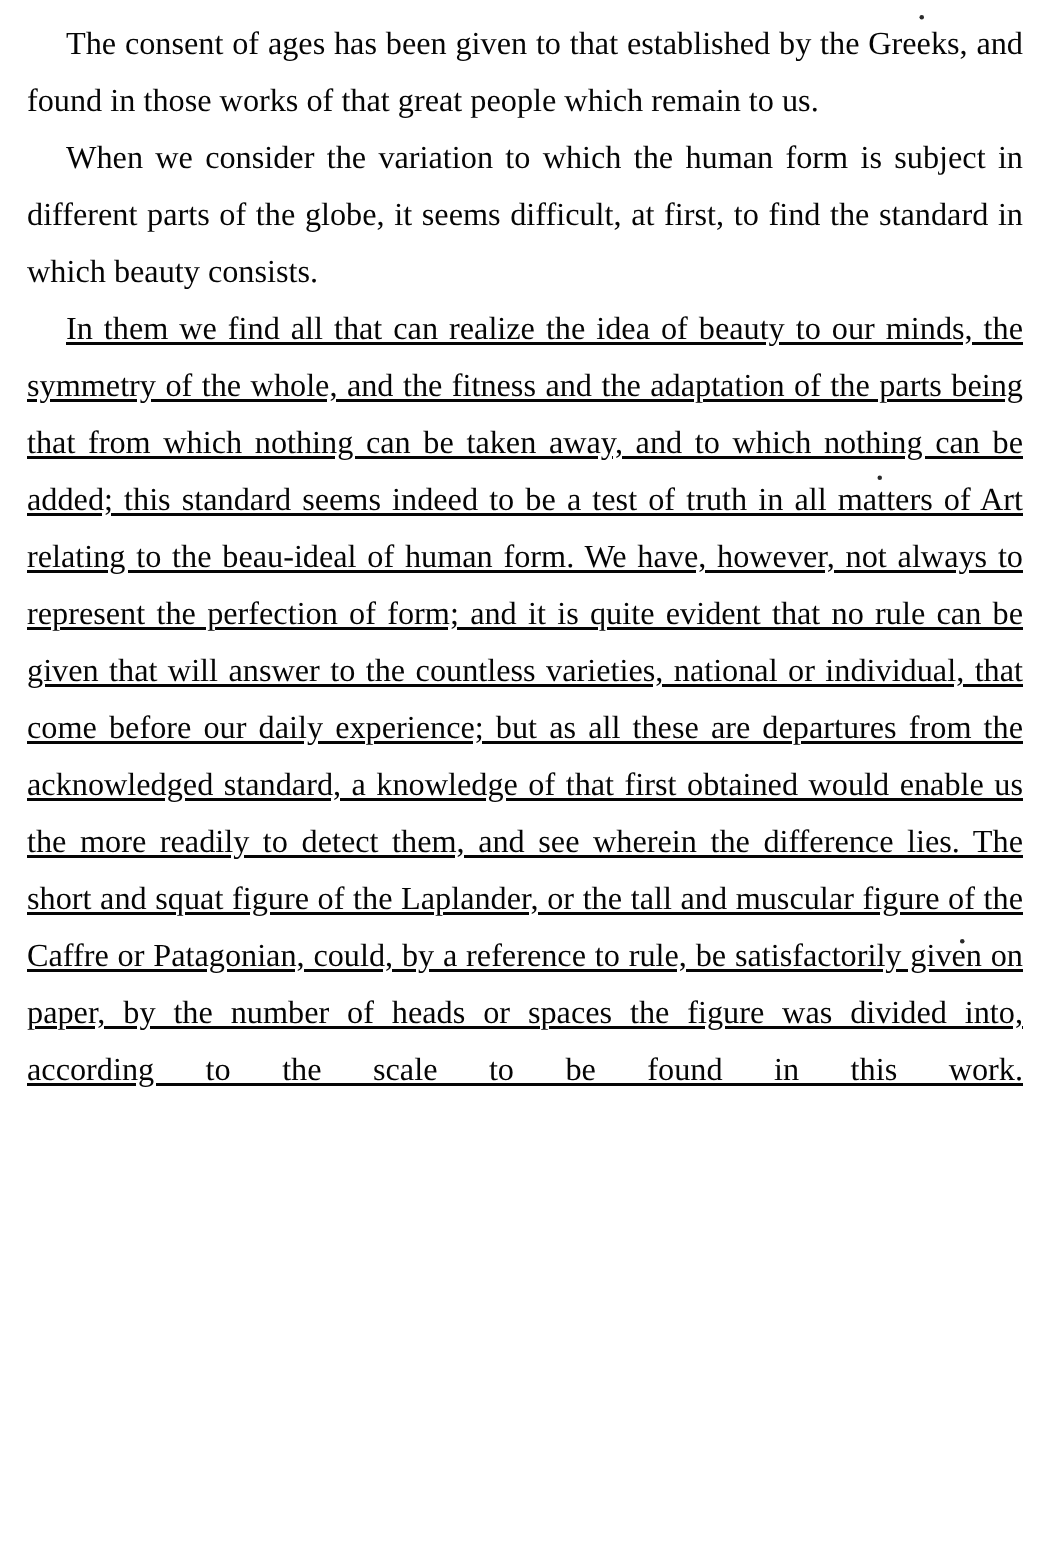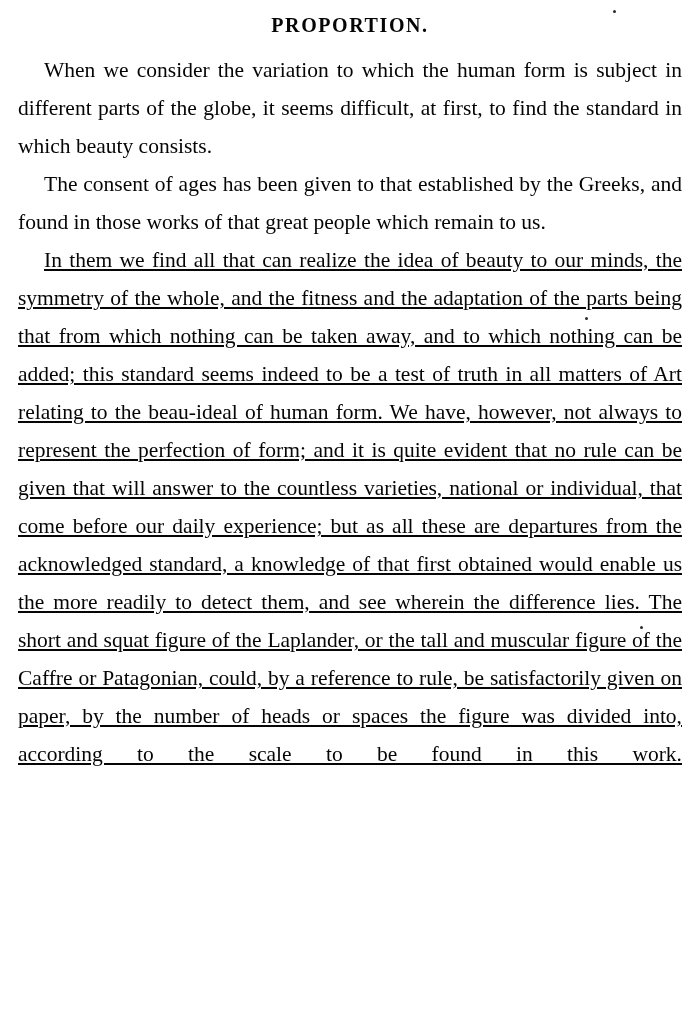--- a/index.html
+++ b/index.html
@@ -63,21 +63,20 @@
 </style>
 </head>
 <body>
 
 <div class="page">
 
   <span class="speck speck-a"></span>
   <span class="speck speck-b"></span>
   <span class="speck speck-c"></span>
 
-  <h1 class="page-heading">PROPORTION.</h1>
 
   <div class="body-text">
+    <p class="para">The consent of ages has been given to that established by the Greeks, and found in those works of that great people which remain to us.</p>
     <p class="para">When we consider the variation to which the human form is subject in different parts of the globe, it seems difficult, at first, to find the standard in which beauty consists.</p>
-    <p class="para">The consent of ages has been given to that established by the Greeks, and found in those works of that great people which remain to us.</p>
     <p class="para last">In them we find all that can realize the idea of beauty to our minds, the symmetry of the whole, and the fitness and the adaptation of the parts being that from which nothing can be taken away, and to which nothing can be added; this standard seems indeed to be a test of truth in all matters of Art relating to the beau-ideal of human form. We have, however, not always to represent the perfection of form; and it is quite evident that no rule can be given that will answer to the countless varieties, national or individual, that come before our daily experience; but as all these are departures from the acknowledged standard, a knowledge of that first obtained would enable us the more readily to detect them, and see wherein the difference lies. The short and squat figure of the Laplander, or the tall and muscular figure of the Caffre or Patagonian, could, by a reference to rule, be satisfactorily given on paper, by the number of heads or spaces the figure was divided into, according to the scale to be found in this work.</p>
   </div>
 
 </div>
 
 </body></html>

